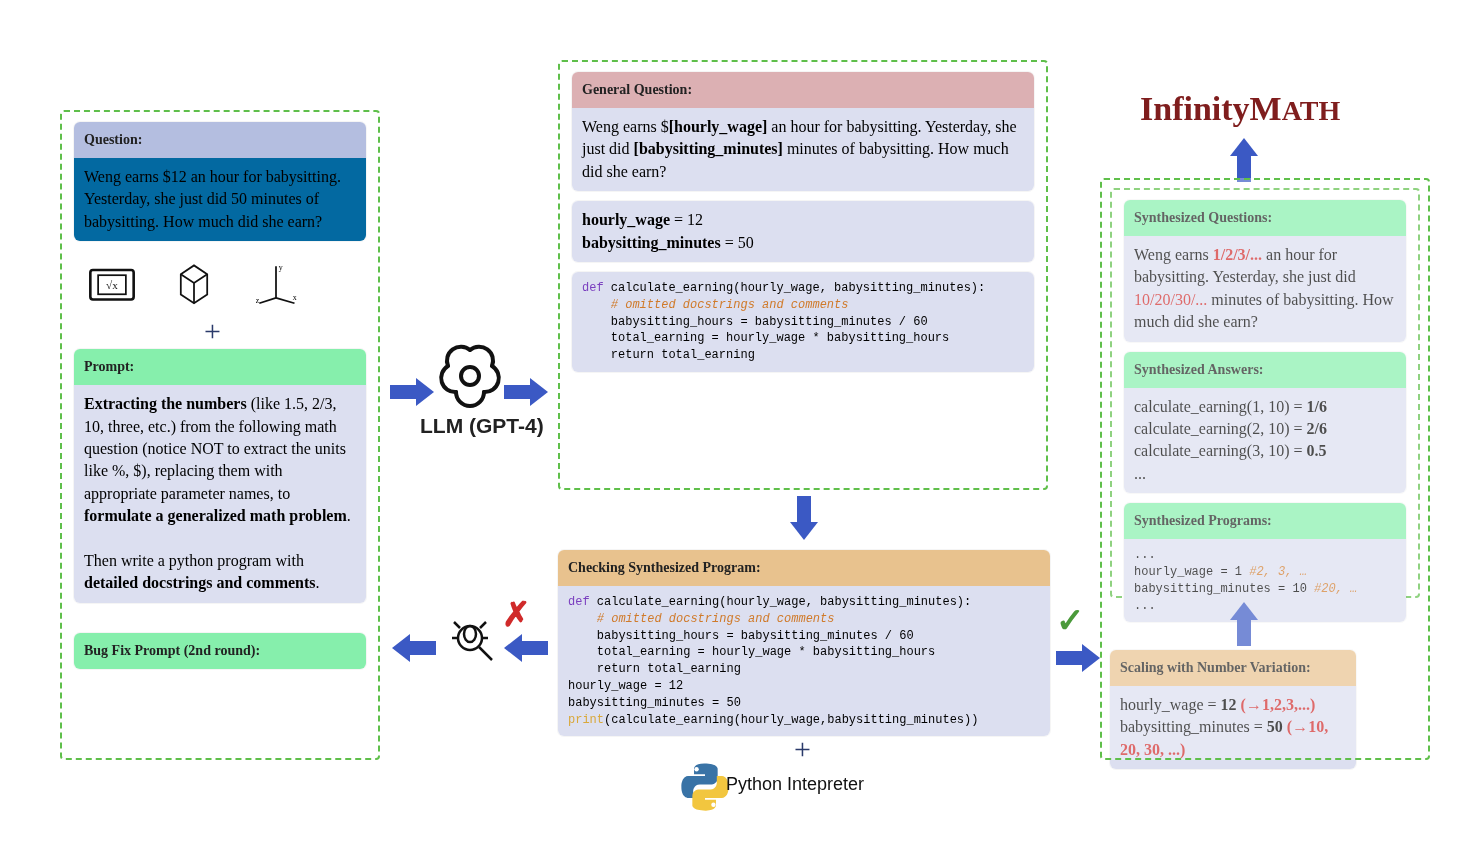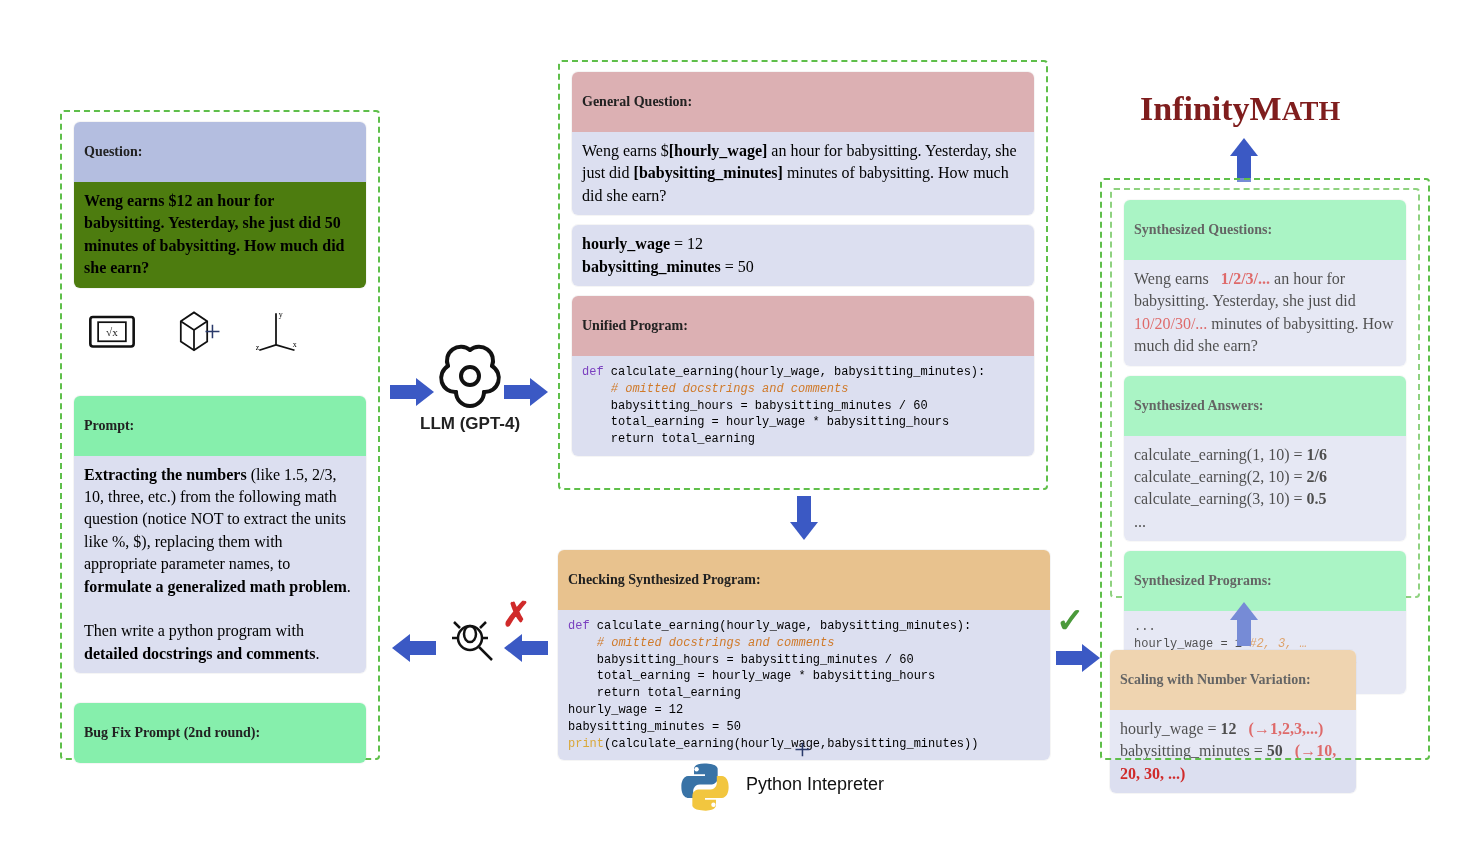--- a/index.html
+++ b/index.html
@@ -23,42 +23,42 @@
     background: rgba(255,255,255,0.3);
   }
   .card {
     margin: 10px 12px;
     border-radius: 6px;
     overflow: hidden;
     font-size: 13px;
     box-shadow: 0 0 0 1px rgba(0,0,0,0.04);
   }
   .card-header {
-    padding: 22px 10px;
+    padding: 10px 10px;
     font-weight: bold;
     font-size: 14px;
     color: #222;
   }
   .card-body {
     padding: 8px 10px;
     line-height: 1.4;
     font-size: 16px;
   }
   .hdr-blue  { background: #b4bee0; }
   .hdr-gold  { background: #86efac; }
   .hdr-rose  { background: #dcb0b3; }
   .hdr-orange{ background: #e8c28e; }
   .bdy-lilac { background: #dcdff0; }
-  .bdy-mint  { background: #4d7c0f; font-weight: bold; }
+  .bdy-mint  { background: #0369a1; }
   .mono { font-family: "Courier New", monospace; font-size: 12px; white-space: pre; }
   .kw-def { color: #7a3fbf; }
   .kw-cmt { color: #d07a2a; font-style: italic; }
   .kw-print { color: #d9a83a; }
   .red  { color: #d02a2a; }
-  .bold { font-weight: bold; margin-left: 8px; }
+  .bold { font-weight: bold; }
 
   
   .arrow {
     position: absolute;
     display: inline-block;
   }
   .arrow.right::before {
     content: "";
     display: inline-block;
     width: 26px; height: 14px;
@@ -143,21 +143,21 @@
   .miniicon { width:52px; height:44px; }
   .title-big {
     position:absolute;
     font-weight: bold;
     font-size: 34px;
     color: #7f1d1d;
     font-family: "Times New Roman", serif;
   }
   .llm-label {
     position:absolute;
-    font-size:17px;
+    font-size:21px;
     font-weight:600;
     font-family: Arial, sans-serif;
     color:#222;
   }
   .py-label {
     position:absolute;
     font-size:18px;
     font-family: Arial, sans-serif;
     color:#111;
   }
@@ -224,21 +224,20 @@
 
   <div class="dashbox" style="left:498px; top:0; width:490px; height:430px;">
     <div class="card">
       <div class="card-header hdr-rose">General Question:</div>
       <div class="card-body bdy-lilac" id="gq-body">Weng earns $<b>[hourly_wage]</b> an hour for babysitting. Yesterday, she just did <b>[babysitting_minutes]</b> minutes of babysitting. How much did she earn?</div>
     </div>
     <div class="card">
       <div class="card-body bdy-lilac" id="en-body"><b>hourly_wage</b> = 12<br><b>babysitting_minutes</b> = 50</div>
     </div>
     <div class="card">
-      <div class="card-header hdr-rose">Unified Program:</div>
       <div class="card-body bdy-lilac mono" id="up-body"><span class="kw-def">def </span>calculate_earning(hourly_wage, babysitting_minutes):
 <span class="kw-cmt">    # omitted docstrings and comments</span>
     babysitting_hours = babysitting_minutes / 60
     total_earning = hourly_wage * babysitting_hours
     return total_earning</div>
     </div>
   </div>
 
   <span class="arrow down" style="left:730px; top:436px;"></span>
 
@@ -255,21 +254,21 @@
 <span class="kw-print">print</span>(calculate_earning(hourly_wage,babysitting_minutes))</div>
     </div>
     <div class="plus" style="left:236px; top:182px;">+</div>
 
     <svg style="position:absolute; left:120px; top:210px; width:54px; height:54px;" viewBox="0 0 64 64">
       <path d="M31 4c-12 0-12 6-12 6v7h13v2H12s-8 0-8 13 8 13 8 13h6v-8s0-8 8-8h13s8 0 8-8V10s0-6-16-6z" fill="#3973a6"></path>
       <circle cx="22" cy="11" r="2.6" fill="#fff"></circle>
       <path d="M33 60c12 0 12-6 12-6v-7H32v-2h20s8 0 8-13-8-13-8-13h-6v8s0 8-8 8H25s-8 0-8 8v11s0 6 16 6z" fill="#f2c63f"></path>
       <circle cx="42" cy="53" r="2.6" fill="#fff"></circle>
     </svg>
-    <div class="py-label" style="left:188px; top:224px;">Python Intepreter</div>
+    <div class="py-label" style="left:168px; top:224px;">Python Intepreter</div>
   </div>
 
   <span class="arrow left" style="left:444px; top:574px;"></span>
   <span class="cross-red" style="left:442px; top:534px;">✗</span>
   <svg style="position:absolute; left:388px; top:556px; width:50px; height:50px;" viewBox="0 0 50 50">
       <g fill="none" stroke="#111" stroke-width="2.5">
         <circle cx="22" cy="22" r="12"></circle>
         <ellipse cx="22" cy="18" rx="6" ry="8"></ellipse>
         <line x1="12" y1="12" x2="6" y2="6"></line>
         <line x1="32" y1="12" x2="38" y2="6"></line>

